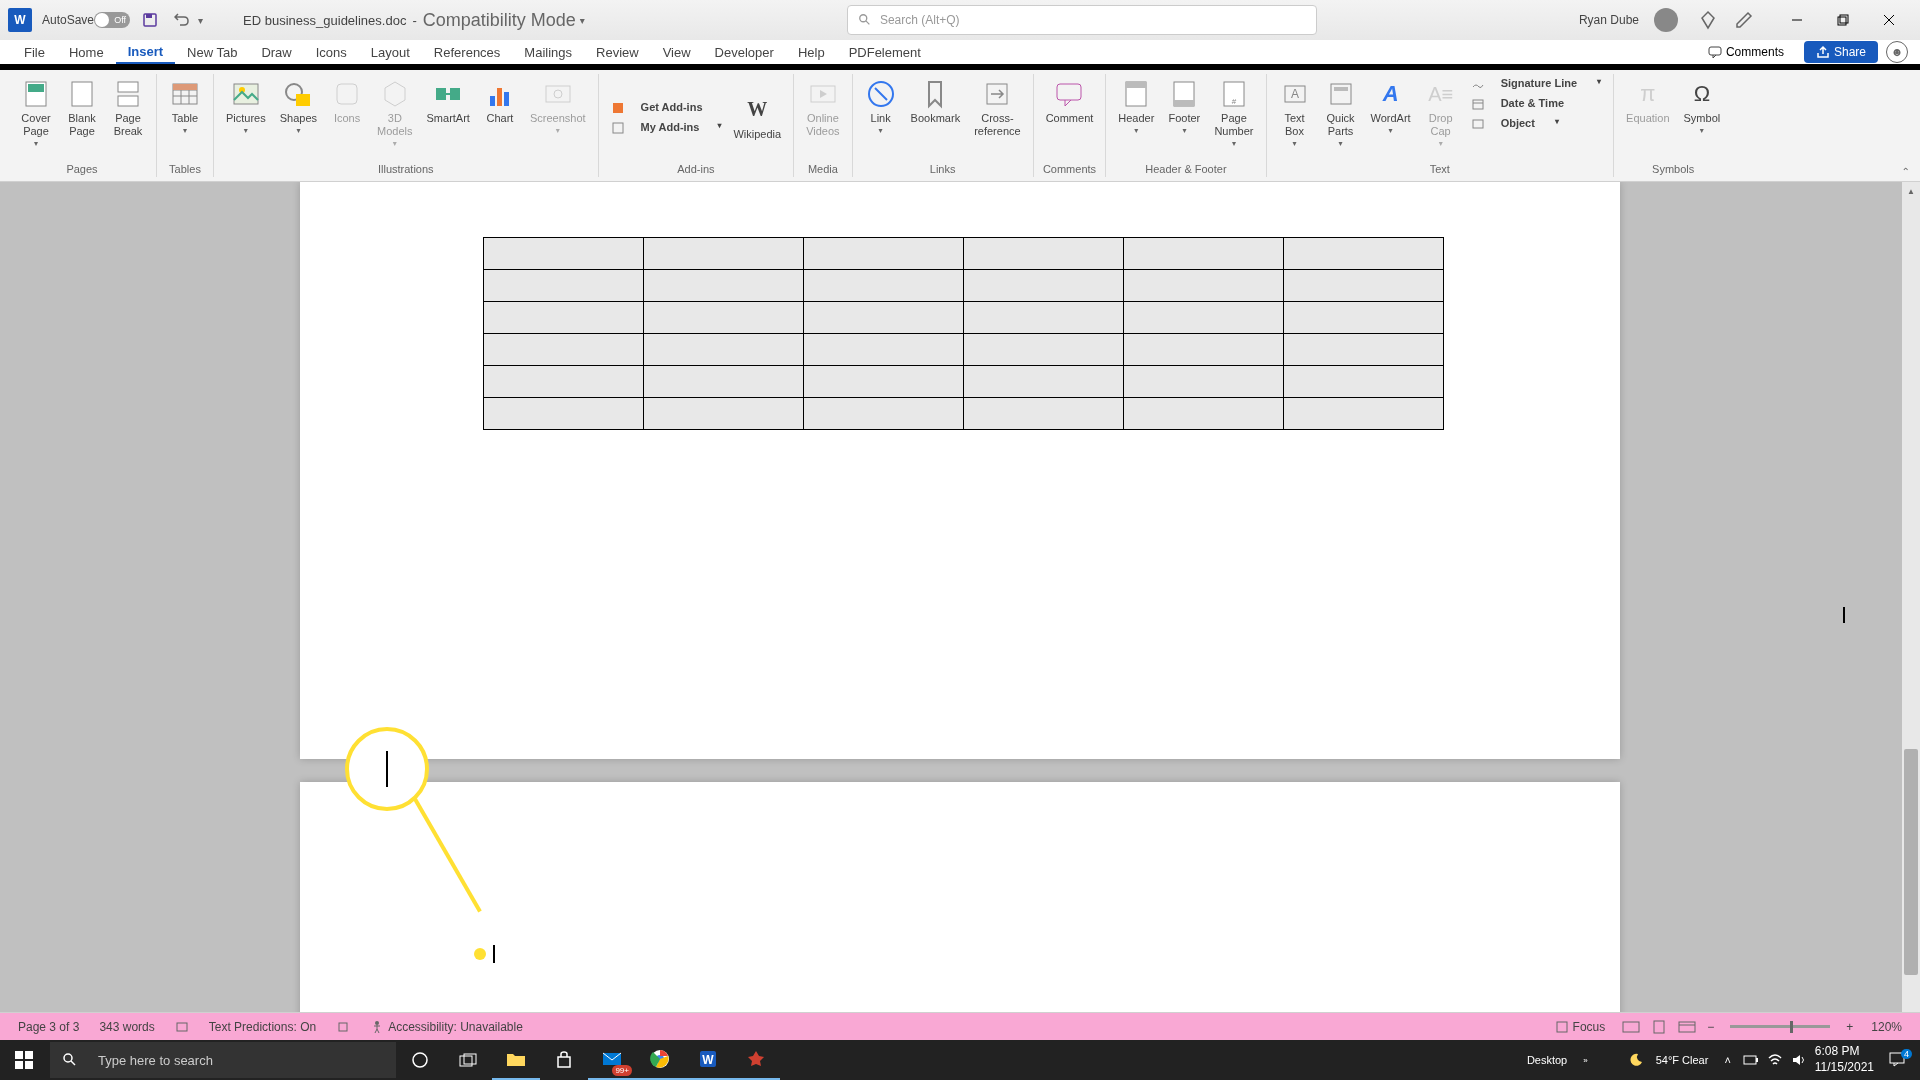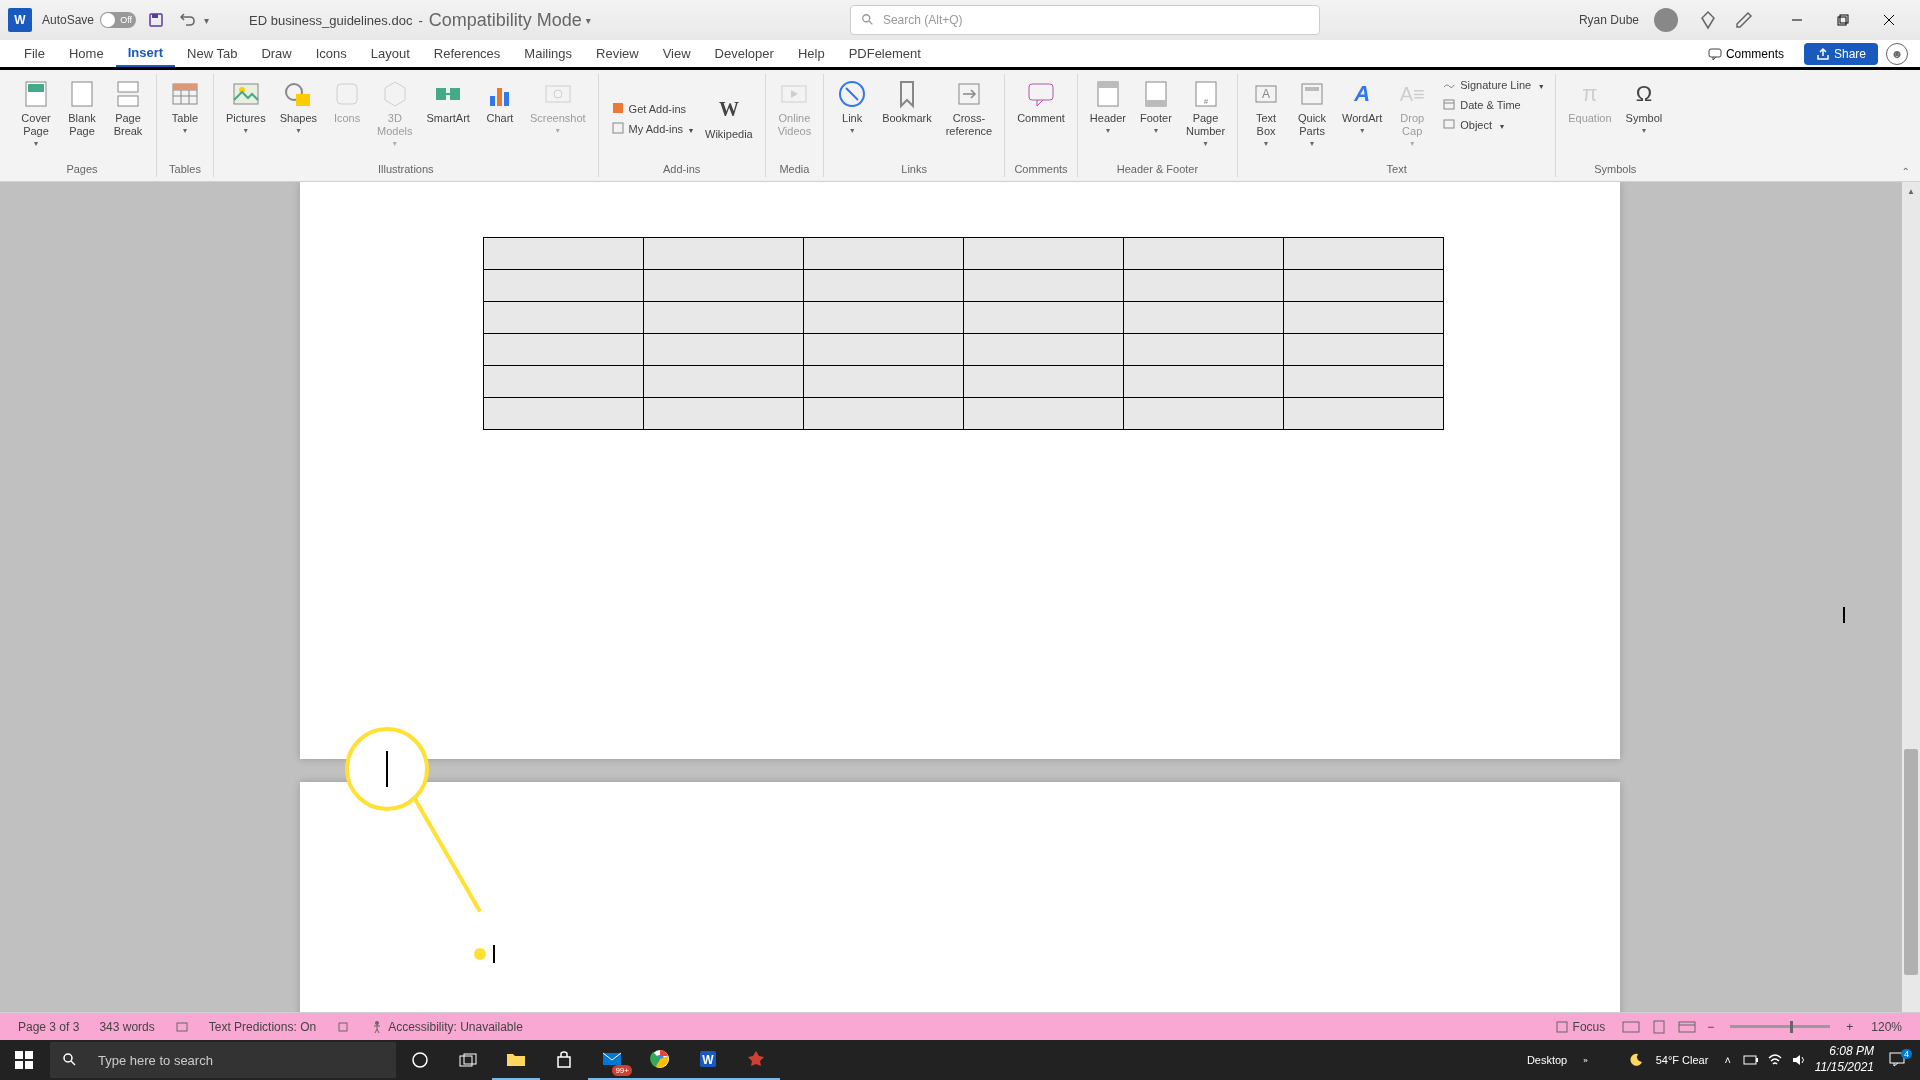--- a/index.html
+++ b/index.html
@@ -1,59 +1,59 @@
 <!DOCTYPE html>
 <html><head>
   <meta charset="utf-8">
   <style>
     * { margin: 0; padding: 0; box-sizing: border-box; font-family: 'Segoe UI', sans-serif; }
     body { background: #fff; overflow: hidden; width: 1920px; height: 1080px; position: relative; }
     
     .title-bar { height: 40px; background: linear-gradient(180deg, #f3f3f3, #e8e8e8); display: flex; align-items: center; padding: 0 8px; }
     .word-icon { width: 24px; height: 24px; background: #185abd; border-radius: 2px; display: flex; align-items: center; justify-content: center; color: #fff; font-size: 12px; font-weight: bold; }
     .autosave-label { margin-left: 10px; font-size: 12px; color: #444; }
-    .toggle-switch { margin-left: 6px; width: 36px; height: 16px; background: #999; border-radius: 8px; position: relative; display: flex; align-items: center; }
+    .toggle-switch { width: 36px; height: 16px; background: #999; border-radius: 8px; position: relative; display: flex; align-items: center; }
     .toggle-knob { width: 14px; height: 14px; background: #fff; border-radius: 50%; position: absolute; left: 1px; }
     .toggle-text { position: absolute; right: 4px; font-size: 9px; color: #fff; }
     .qat-btn { width: 24px; height: 24px; margin-left: 8px; display: flex; align-items: center; justify-content: center; cursor: pointer; }
     .qat-btn svg { width: 16px; height: 16px; }
     .qat-dropdown { font-size: 10px; color: #666; margin-left: 4px; }
     
     .doc-title { margin-left: 40px; font-size: 13px; color: #444; }
     .compat-mode { font-size: 18px; color: #666; }
     
     .search-box { margin-left: auto; margin-right: auto; width: 470px; height: 30px; background: #fff; border: 1px solid #ccc; border-radius: 4px; display: flex; align-items: center; padding: 0 10px; }
     .search-box svg { width: 14px; height: 14px; fill: #666; }
     .search-text { margin-left: 8px; font-size: 12px; color: #999; }
     
     .user-name { font-size: 12px; color: #444; margin-right: 15px; }
     .user-avatar { width: 24px; height: 24px; border-radius: 50%; background: #888; margin-right: 12px; }
     .titlebar-icon { width: 20px; height: 20px; margin: 0 8px; cursor: pointer; }
     .window-controls { display: flex; margin-left: 12px; }
     .window-btn { width: 46px; height: 32px; display: flex; align-items: center; justify-content: center; cursor: pointer; }
     .window-btn svg { width: 12px; height: 12px; }
     
-    .menu-bar { height: 30px; background: #fff; border-bottom: 3px solid #000000; display: flex; align-items: center; padding: 0 12px; }
+    .menu-bar { height: 30px; background: #fff; border-bottom: 6px solid #000000; display: flex; align-items: center; padding: 0 12px; }
     .menu-tab { padding: 0 12px; font-size: 13px; color: #444; cursor: pointer; height: 100%; display: flex; align-items: center; }
     .menu-tab.active { color: #185abd; border-bottom: 2px solid #185abd; font-weight: 600; }
     .menu-right { margin-left: auto; display: flex; align-items: center; gap: 8px; }
     .comments-btn, .share-btn { padding: 4px 12px; font-size: 12px; border-radius: 4px; display: flex; align-items: center; gap: 4px; cursor: pointer; }
     .share-btn { background: #185abd; color: #fff; }
     .info-circle { width: 22px; height: 22px; border: 1.5px solid #666; border-radius: 50%; display: flex; align-items: center; justify-content: center; font-size: 12px; color: #666; cursor: pointer; }
     
     .ribbon { height: 112px; background: #f3f3f3; border-bottom: 1px solid #d0d0d0; display: flex; padding: 4px 8px; }
     .ribbon-group { display: flex; flex-direction: column; align-items: center; border-right: 1px solid #d8d8d8; padding: 0 6px; }
     .ribbon-items { display: flex; flex: 1; align-items: flex-start; gap: 2px; }
     .ribbon-label { font-size: 11px; color: #666; padding: 2px 0; }
     .ribbon-item { display: flex; flex-direction: column; align-items: center; padding: 4px 6px; cursor: pointer; min-width: 42px; }
     .ribbon-item-icon { width: 32px; height: 32px; display: flex; align-items: center; justify-content: center; margin-bottom: 2px; }
     .ribbon-item-label { font-size: 11px; color: #444; text-align: center; line-height: 1.2; }
     .ribbon-item.disabled { opacity: 0.5; }
     .ribbon-dropdown { font-size: 8px; color: #666; margin-top: 1px; }
-    .ribbon-small-item { display: flex; align-items: flex-end; padding: 3px 6px; font-size: 11px; color: #444; cursor: pointer; gap: 4px; white-space: nowrap; }
+    .ribbon-small-item { display: flex; align-items: flex-start; padding: 3px 6px; font-size: 11px; color: #444; cursor: pointer; gap: 16px; white-space: nowrap; font-weight: bold; }
     .ribbon-small-item svg { width: 14px; height: 14px; }
     .ribbon-collapse { position: absolute; right: 10px; bottom: 4px; font-size: 10px; color: #666; cursor: pointer; }
     
     .doc-area { position: absolute; top: 182px; left: 0; right: 0; bottom: 55px; background: #c0c0c0; overflow: hidden; }
     .page1 { position: absolute; left: 300px; top: 0; width: 1320px; height: 577px; background: #fff; box-shadow: 0 0 8px rgba(0,0,0,0.2); }
     .page2 { position: absolute; left: 300px; top: 600px; width: 1320px; height: 450px; background: #fff; box-shadow: 0 0 8px rgba(0,0,0,0.2); }
     
     .doc-table { position: absolute; left: 183px; top: 55px; border-collapse: collapse; }
     .doc-table td { border: 1px solid #000; width: 160px; height: 32px; background: #e8e8e8; }
     
@@ -81,21 +81,21 @@
     .taskbar { position: absolute; bottom: 0; left: 0; right: 0; height: 40px; background: #222; display: flex; align-items: center; }
     .start-btn { width: 48px; height: 40px; display: flex; align-items: center; justify-content: center; cursor: pointer; }
     .start-btn svg { width: 18px; height: 18px; fill: #fff; }
     .search-taskbar { width: 346px; height: 36px; background: #333; display: flex; align-items: center; padding: 0 12px; margin-left: 2px; }
     .search-taskbar svg { width: 16px; height: 16px; fill: #fff; }
     .search-taskbar-text { margin-left: 20px; font-size: 13px; color: #ccc; }
     .task-icon { width: 48px; height: 40px; display: flex; align-items: center; justify-content: center; cursor: pointer; }
     .task-icon.active { border-bottom: 2px solid #76b9ed; }
     .tray { margin-left: auto; display: flex; align-items: center; color: #fff; font-size: 12px; padding-right: 8px; gap: 8px; }
     .tray-item { cursor: pointer; padding: 0 4px; font-size: 11px; }
-    .tray-time { text-align: right; line-height: 1.3; font-style: italic; }
+    .tray-time { text-align: left; line-height: 1.3; }
   </style>
 </head>
 <body>
 
 <div class="title-bar">
   <div class="word-icon">W</div>
   <span class="autosave-label">AutoSave</span>
   <div class="toggle-switch">
     <div class="toggle-knob"></div>
     <span class="toggle-text">Off</span>

